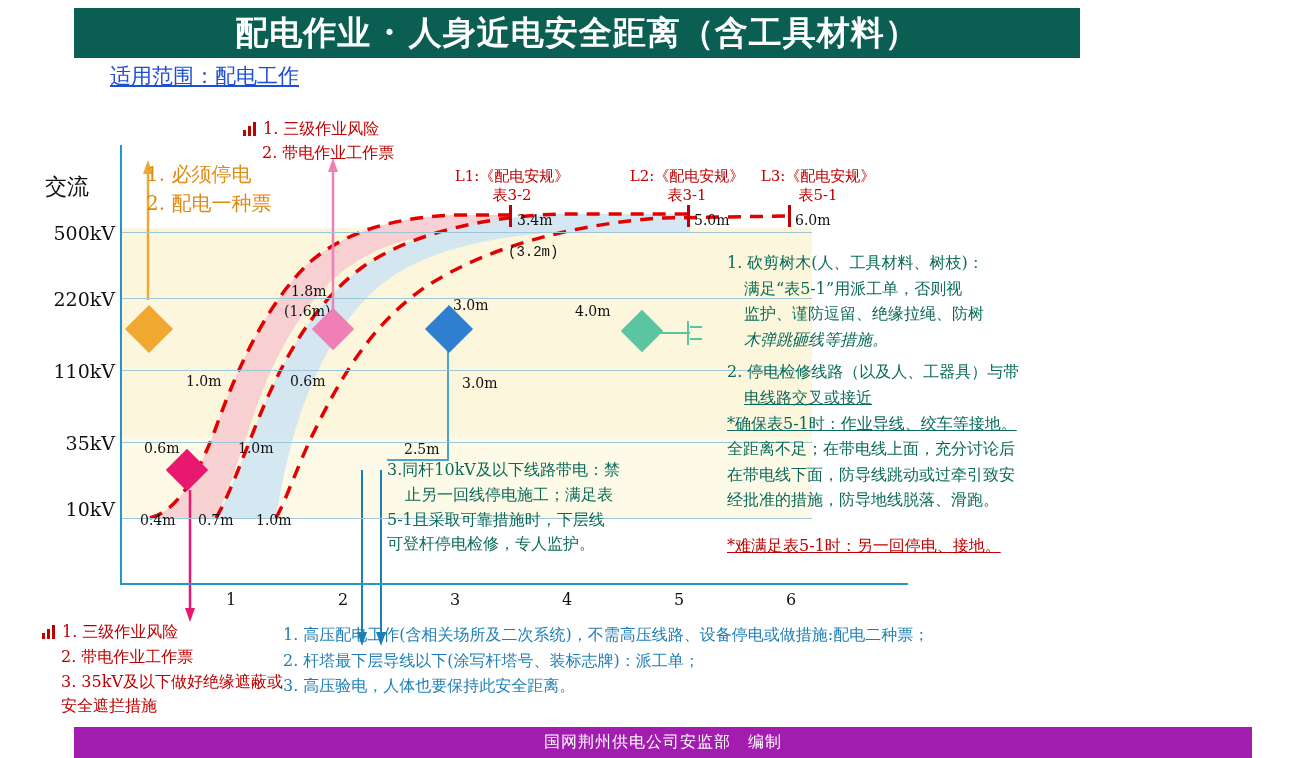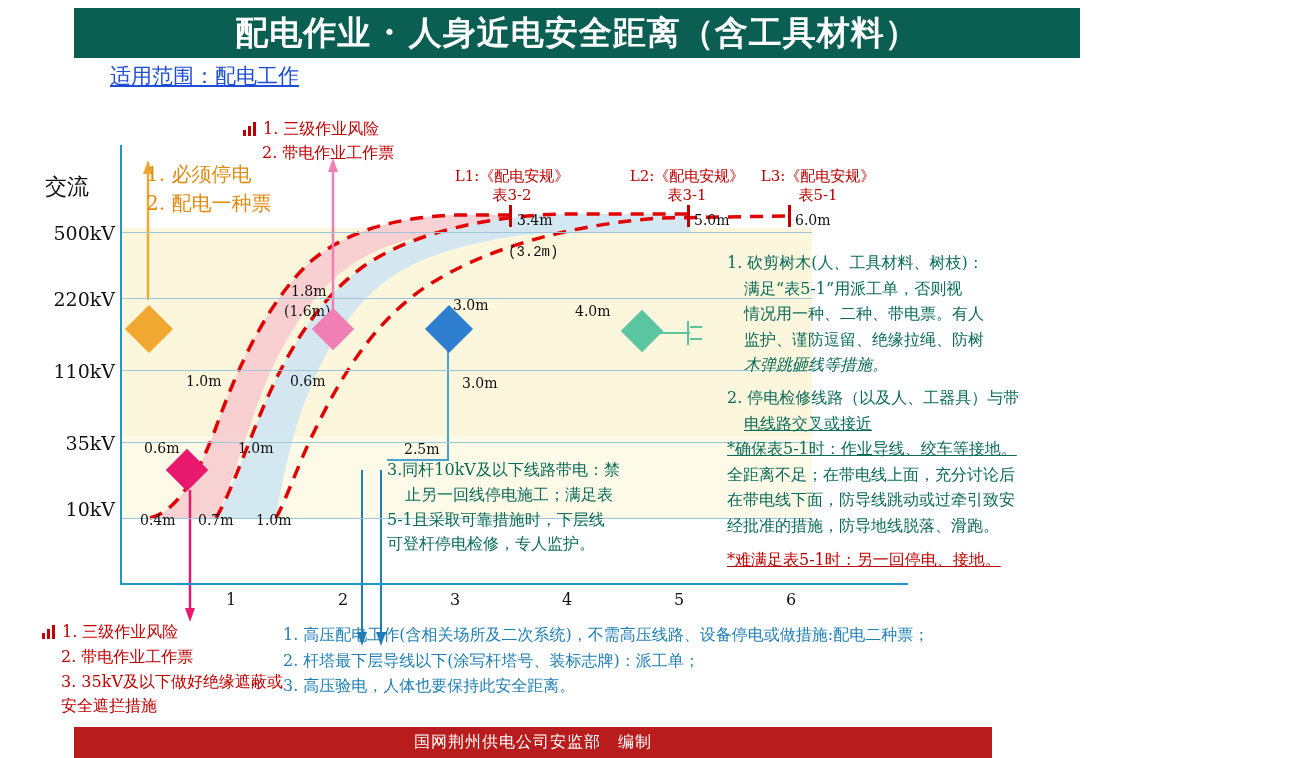--- a/index.html
+++ b/index.html
@@ -5,21 +5,21 @@
   html,body{margin:0;padding:0;}
   body{width:1314px;height:758px;background:#ffffff;font-family:"Liberation Sans","DejaVu Sans",sans-serif;overflow:hidden;position:relative;}
   .slide{position:absolute;left:0;top:0;width:1314px;height:758px;background:#fff;}
 
   
   .title-bar{position:absolute;left:74px;top:8px;width:1006px;height:50px;background:#0b5e52;display:flex;align-items:center;justify-content:center;}
   .title-bar .t{color:#ffffff;font-size:33px;font-weight:bold;letter-spacing:1px;font-family:"DejaVu Serif","Liberation Serif",serif;}
   .scope{position:absolute;left:110px;top:62px;font-size:21px;color:#1d4ed8;font-family:"DejaVu Serif","Liberation Serif",serif;text-decoration:underline;}
 
   
-  .footer{position:absolute;left:74px;top:727px;width:918px;height:31px;background:#b91c1c;display:flex;align-items:center;justify-content:center;}
+  .footer{position:absolute;left:74px;top:727px;width:1178px;height:31px;background:#a21caf;display:flex;align-items:center;justify-content:center;}
   .footer .t{color:#ffffff;font-size:16px;letter-spacing:1px;font-family:"DejaVu Serif","Liberation Serif",serif;}
   .axis-y{position:absolute;left:120px;top:145px;width:2px;height:440px;background:#2196c9;}
   .axis-x{position:absolute;left:120px;top:583px;width:788px;height:2px;background:#2196c9;}
   .ytick-label{position:absolute;font-size:19px;color:#111;font-family:"DejaVu Serif","Liberation Serif",serif;text-align:right;width:85px;}
   .gridline{position:absolute;height:1px;background:#9fc6d8;}
   .xtick{position:absolute;font-size:16px;color:#111;font-family:"DejaVu Serif","Liberation Serif",serif;}
 
   .ac-label{position:absolute;left:45px;top:172px;font-size:22px;color:#111;font-family:"DejaVu Serif","Liberation Serif",serif;}
 
   
@@ -201,29 +201,28 @@
   <div class="green-box">
     <div>3.同杆10kV及以下线路带电：禁</div>
     <div style="padding-left:18px;">止另一回线停电施工；满足表</div>
     <div>5-1且采取可靠措施时，下层线</div>
     <div>可登杆停电检修，专人监护。</div>
   </div>
 
   <div class="right-box">
     <div>1. 砍剪树木(人、工具材料、树枝)：</div>
     <div style="padding-left:17px;">满足“表5-1”用派工单，否则视</div>
-    <div style="padding-left:17px;">情况用一种、二种、带电票。有人</div>
     <div style="padding-left:17px;">监护、谨防逗留、绝缘拉绳、防树</div>
     <div style="padding-left:17px;font-style:italic;">木弹跳砸线等措施。</div>
     <div style="margin-top:7px;">2. 停电检修线路（以及人、工器具）与带</div>
     <div style="padding-left:17px;" class="u">电线路交叉或接近</div>
     <div class="u">*确保表5-1时：作业导线、绞车等接地。</div>
     <div>全距离不足；在带电线上面，充分讨论后</div>
     <div>在带电线下面，防导线跳动或过牵引致安</div>
     <div>经批准的措施，防导地线脱落、滑跑。</div>
-    <div class="redline u" style="margin-top:8px;">*难满足表5-1时：另一回停电、接地。</div>
+    <div class="redline u" style="margin-top:20px;">*难满足表5-1时：另一回停电、接地。</div>
   </div>
 
   <div class="footer">
     <span class="t">国网荆州供电公司安监部　编制</span>
   </div>
 
 </div>
 
 </body></html>

